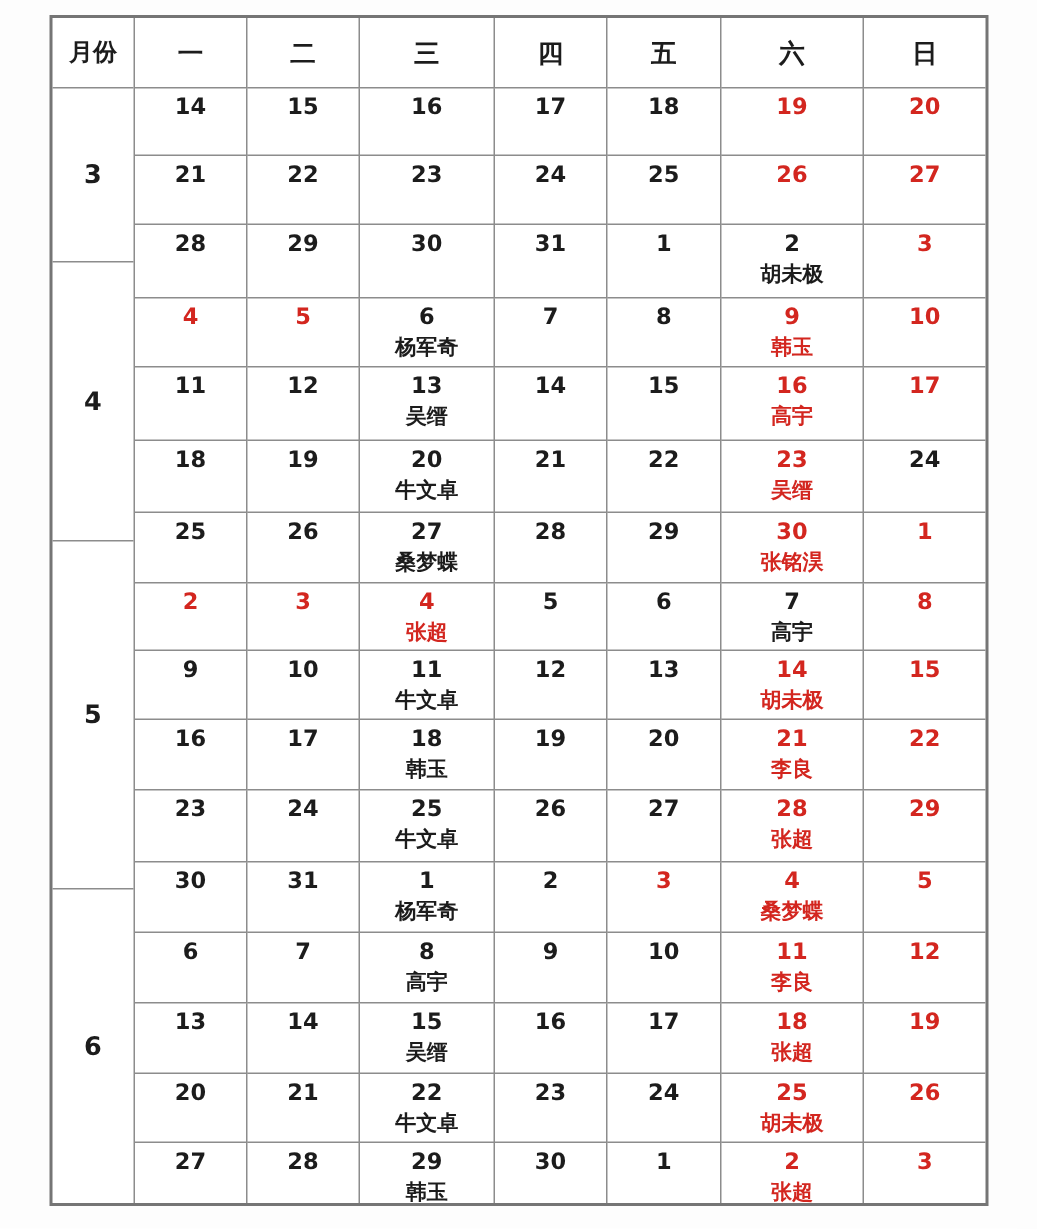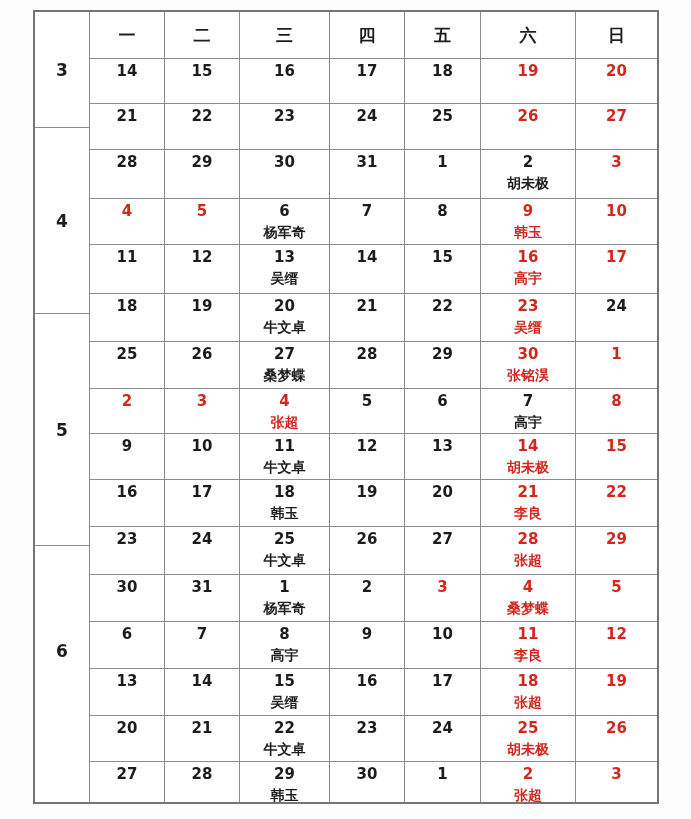--- a/index.html
+++ b/index.html
@@ -25,20 +25,21 @@
   .week-row:last-child .day-cell{border-bottom:none;}
   .date-num{font-size:15px;font-weight:bold;line-height:19px;color:#1c1c1c;}
   .duty-name{font-size:14px;font-weight:bold;line-height:18px;margin-top:2px;color:#1c1c1c;}
   .red{color:#d3261f;}
 </style>
 </head>
 <body>
 
 <div class="calendar">
   <div class="month-col">
+    <div class="month-header-cell">月份</div>
 
   <div class="month-cell" style="height: 116px;">3</div>
       <div class="month-cell" style="height: 186px;">4</div>
       <div class="month-cell" style="height: 232px;">5</div>
       <div class="month-cell" style="height: 209px;">6</div>
     </div>
   <div class="main-grid">
     <div class="weekday-row">
         <div class="weekday-cell" style="width: 75px;">一</div>
         <div class="weekday-cell" style="width: 75px;">二</div>

